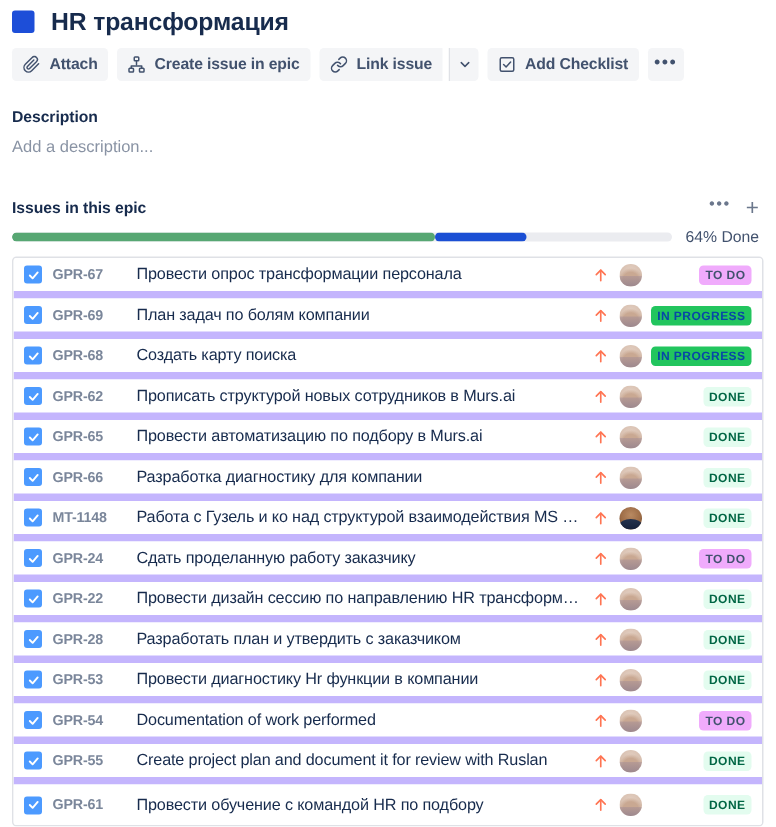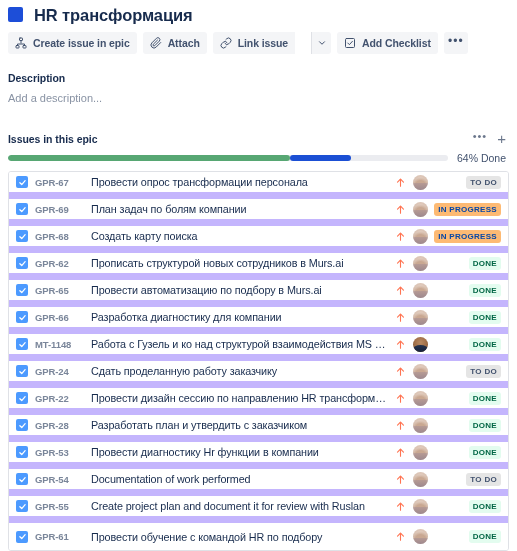--- a/index.html
+++ b/index.html
@@ -53,21 +53,21 @@
     background: #f4f5f7;
     color: #42526e;
     font-family: "Liberation Sans", sans-serif;
     font-size: 10.5px;
     font-weight: 700;
     letter-spacing: -0.1px;
     cursor: pointer;
     white-space: nowrap;
   }
   .tb-btn.attached-left { border-top-right-radius: 0; border-bottom-right-radius: 0; }
-  .tb-group { display: inline-flex; align-items: flex-end; gap: 16px; }
+  .tb-group { display: inline-flex; align-items: flex-end; gap: 4px; }
   .tb-caret {
     display: inline-flex;
     align-items: center;
     justify-content: center;
     width: 20px; height: 22px;
     background: #f4f5f7;
     border: none;
     border-left: 1px solid #dfe1e6;
     border-top-right-radius: 3px;
     border-bottom-right-radius: 3px;
@@ -175,21 +175,21 @@
     border: 1px solid #dfe1e6;
     border-radius: 3px;
     background: #ffffff;
     overflow: hidden;
   }
   .issue-row {
     display: flex;
     align-items: center;
     height: 27px;
     padding: 0 7px 0 7px;
-    border-bottom: 7px solid #c4b5fd;
+    border-bottom: 5px solid #c4b5fd;
     background: #ffffff;
     cursor: pointer;
   }
   .issue-row:last-child { border-bottom: none; }
 
   .chk {
     flex: none;
     width: 12px; height: 12px;
     border-radius: 2px;
     background: #4c9aff;
@@ -262,63 +262,63 @@
     align-items: center;
     justify-content: center;
     height: 13px;
     padding: 0 4px;
     border-radius: 3px;
     font-size: 8px;
     font-weight: 700;
     letter-spacing: 0.3px;
     white-space: nowrap;
   }
-  .badge.todo { background: #e5e5e5; color: #42526e; }
-  .badge.inprogress { background: #fdba74; color: #0747a6; }
+  .badge.todo { background: #f0abfc; color: #42526e; }
+  .badge.inprogress { background: #22c55e; color: #0747a6; }
   .badge.done { background: #e3fcef; color: #006644; }
   .badge-slot {
     flex: none;
     width: 66px;
     display: flex;
     justify-content: flex-end;
   }
 </style>
 </head>
 <body>
 
 <div class="page">
 
   <div class="epic-title-row">
     <span class="epic-swatch"></span>
     <span class="epic-title">HR трансформация</span>
   </div>
 
   <div class="toolbar">
+
+    <button class="tb-btn">
+      <span>
+        <svg width="12" height="12" viewBox="0 0 24 24" fill="none" stroke="#42526e" stroke-width="2" stroke-linecap="round" stroke-linejoin="round">
+          <path d="M21.44 11.05l-9.19 9.19a6 6 0 0 1-8.49-8.49l9.19-9.19a4 4 0 0 1 5.66 5.66l-9.2 9.19a2 2 0 0 1-2.83-2.83l8.49-8.48"></path>
+        </svg>
+      </span>
+      <span>Attach</span>
+    </button>
 
     <button class="tb-btn">
       <span>
         <svg width="12" height="12" viewBox="0 0 24 24" fill="none" stroke="#42526e" stroke-width="2" stroke-linecap="round" stroke-linejoin="round">
           <rect x="9" y="2" width="6" height="5" rx="1"></rect>
           <rect x="2" y="17" width="6" height="5" rx="1"></rect>
           <rect x="16" y="17" width="6" height="5" rx="1"></rect>
           <path d="M12 7v5M5 17v-3h14v3"></path>
         </svg>
       </span>
       <span>Create issue in epic</span>
     </button>
 
-    <button class="tb-btn">
-      <span>
-        <svg width="12" height="12" viewBox="0 0 24 24" fill="none" stroke="#42526e" stroke-width="2" stroke-linecap="round" stroke-linejoin="round">
-          <path d="M21.44 11.05l-9.19 9.19a6 6 0 0 1-8.49-8.49l9.19-9.19a4 4 0 0 1 5.66 5.66l-9.2 9.19a2 2 0 0 1-2.83-2.83l8.49-8.48"></path>
-        </svg>
-      </span>
-      <span>Attach</span>
-    </button>
-
     <span class="tb-group">
       <button class="tb-btn attached-left">
         <span>
           <svg width="12" height="12" viewBox="0 0 24 24" fill="none" stroke="#42526e" stroke-width="2" stroke-linecap="round" stroke-linejoin="round">
             <path d="M10 13a5 5 0 0 0 7.54.54l3-3a5 5 0 0 0-7.07-7.07l-1.72 1.71"></path>
             <path d="M14 11a5 5 0 0 0-7.54-.54l-3 3a5 5 0 0 0 7.07 7.07l1.71-1.71"></path>
           </svg>
         </span>
         <span>Link issue</span>
       </button>

